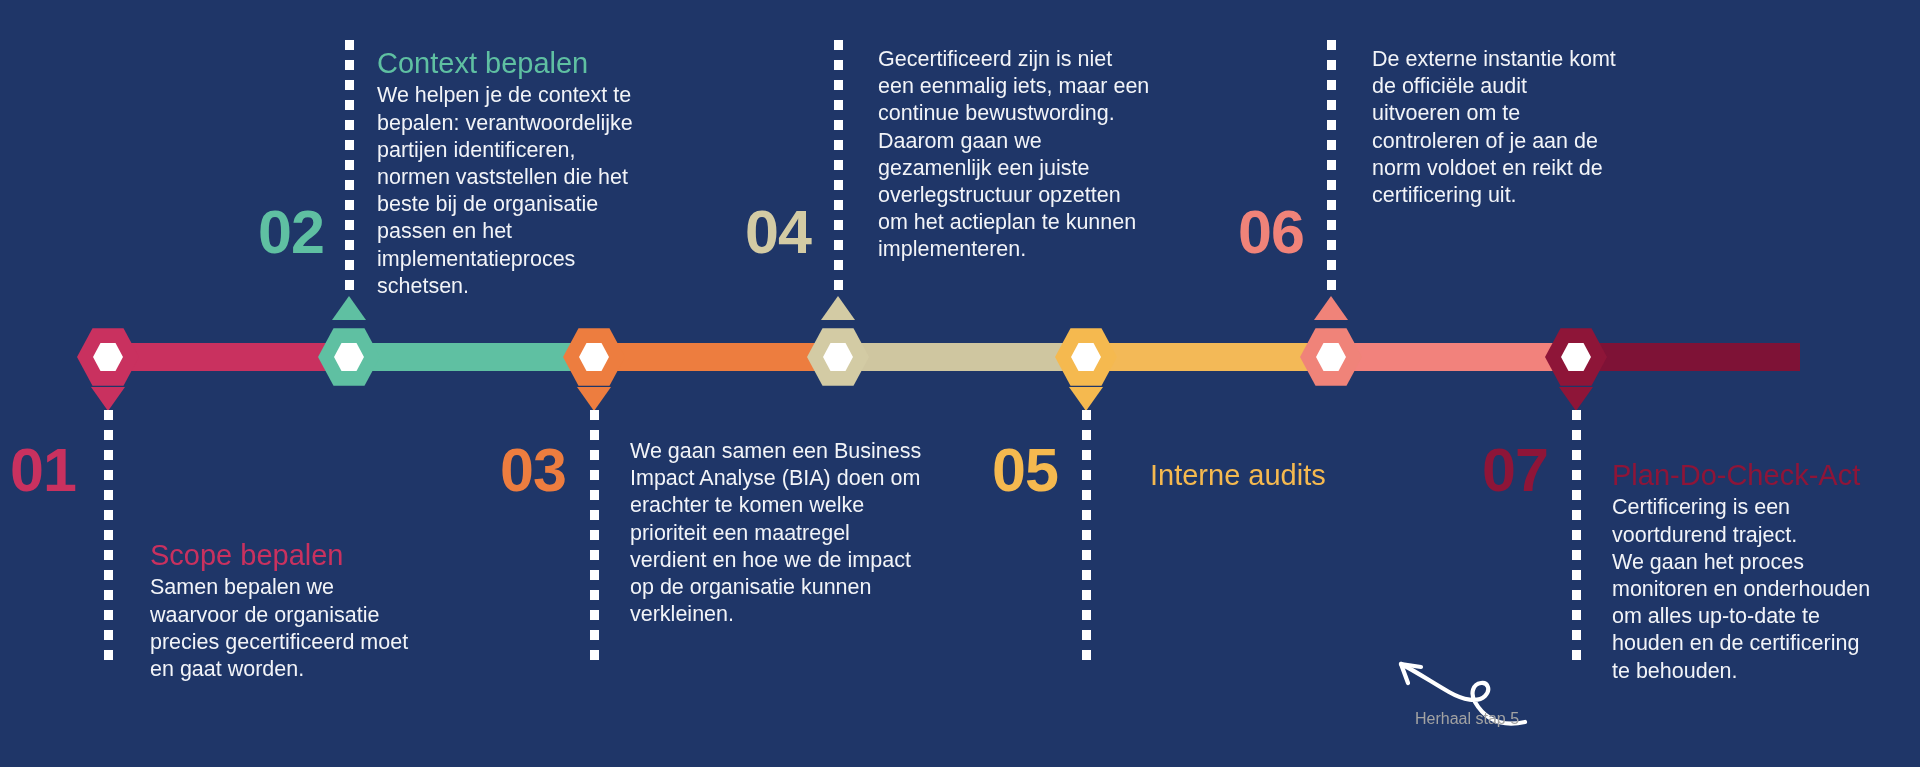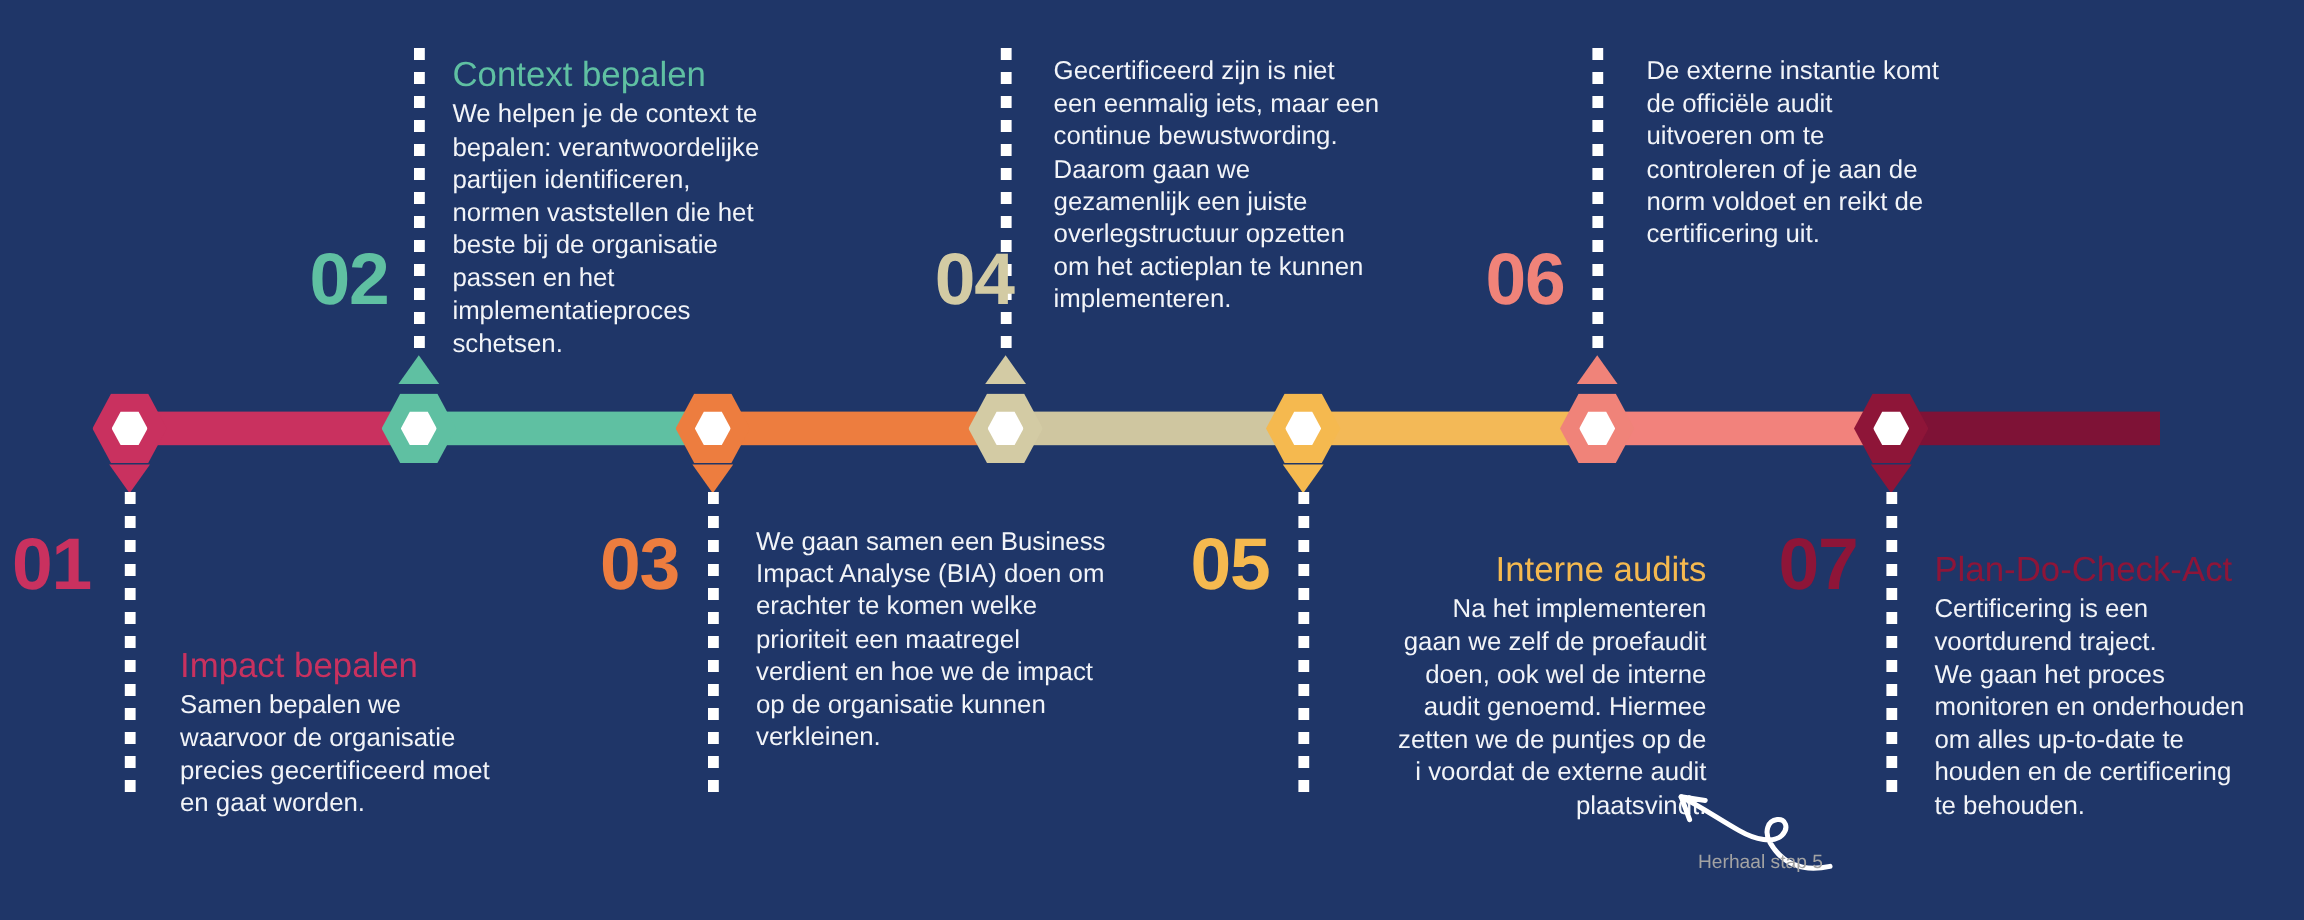--- a/index.html
+++ b/index.html
@@ -151,21 +151,21 @@
       <div class="node" style="left: 1576px;">
         <div class="hex-outer" style="background: rgb(142, 21, 56);"></div>
         <div class="hex-inner"></div>
       </div>
       <div class="leader" style="left: 1576px; top: 410px; height: 260px;"></div>
     </div>
 
   <div id="steps-layer">
       <div class="num" style="left: 10px; top: 440px; color: rgb(201, 49, 95);">01</div>
       <div class="block" style="left: 150px; top: 538px; width: 330px;">
-        <div class="title" style="color: rgb(201, 49, 95); white-space: pre-line;">Impact bepalen</div>
+        <div class="title" style="color: rgb(201, 49, 95); white-space: pre-line;">Scope bepalen</div>
         <div class="body">Samen bepalen we
 waarvoor de organisatie
 precies gecertificeerd moet
 en gaat worden.</div>
       </div>
       <div class="num" style="left: 258px; top: 202px; color: rgb(95, 192, 162);">02</div>
       <div class="block" style="left: 377px; top: 46px; width: 300px;">
         <div class="title" style="color: rgb(95, 192, 162); white-space: pre-line;">Context bepalen</div>
         <div class="body">We helpen je de context te
 bepalen: verantwoordelijke
@@ -179,41 +179,34 @@
       <div class="num" style="left: 500px; top: 440px; color: rgb(237, 125, 63);">03</div>
       <div class="block" style="left: 630px; top: 438px; width: 320px;">
         <div class="body">We gaan samen een Business
 Impact Analyse (BIA) doen om
 erachter te komen welke
 prioriteit een maatregel
 verdient en hoe we de impact
 op de organisatie kunnen
 verkleinen.</div>
       </div>
-      <div class="num" style="left: 745px; top: 202px; color: rgb(211, 203, 164); margin-left: 34px;">04</div>
+      <div class="num" style="left: 745px; top: 202px; color: rgb(211, 203, 164);">04</div>
       <div class="block" style="left: 878px; top: 46px; width: 300px;">
         <div class="body">Gecertificeerd zijn is niet
 een eenmalig iets, maar een
 continue bewustwording.
 Daarom gaan we
 gezamenlijk een juiste
 overlegstructuur opzetten
 om het actieplan te kunnen
 implementeren.</div>
       </div>
       <div class="num" style="left: 992px; top: 440px; color: rgb(245, 185, 79);">05</div>
-      <div class="block" style="left: 1122px; top: 458px; width: 300px; text-align: right;">
+      <div class="block" style="left: 1150px; top: 458px; width: 300px;">
         <div class="title" style="color: rgb(245, 185, 79); white-space: pre-line;">Interne audits</div>
-        <div class="body">Na het implementeren
-gaan we zelf de proefaudit
-doen, ook wel de interne
-audit genoemd. Hiermee
-zetten we de puntjes op de
-i voordat de externe audit
-plaatsvindt.</div>
       </div>
       <div class="num" style="left: 1238px; top: 202px; color: rgb(240, 131, 121);">06</div>
       <div class="block" style="left: 1372px; top: 46px; width: 300px;">
         <div class="body">De externe instantie komt
 de officiële audit
 uitvoeren om te
 controleren of je aan de
 norm voldoet en reikt de
 certificering uit.</div>
       </div>

